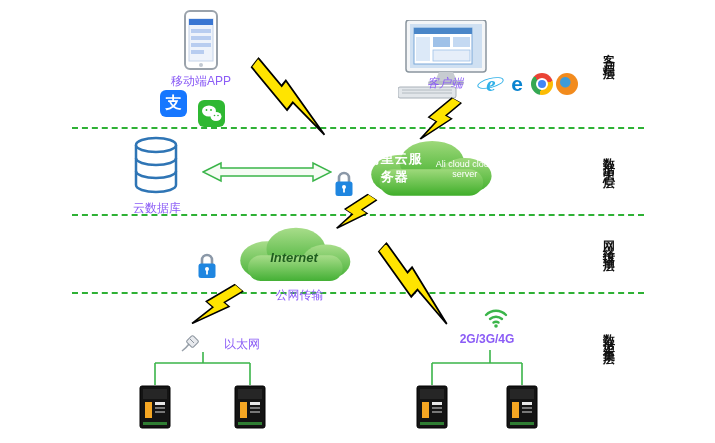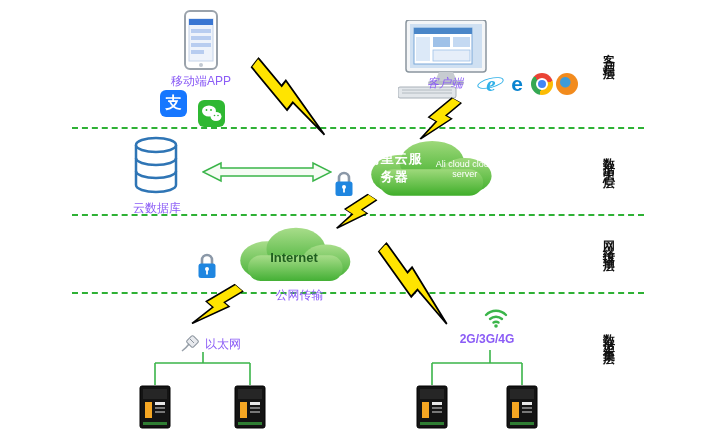--- a/index.html
+++ b/index.html
@@ -140,21 +140,21 @@
         <ellipse cx="150" cy="62" rx="38" ry="27"></ellipse>
         <rect x="28" y="52" width="148" height="40" rx="20"></rect>
       </g>
     </svg>
     <div class="cloud-text">
       <span class="cn">阿里云服务器</span>
       <span class="en">Ali cloud  cloud server</span>
     </div>
   </div>
 
-  <div class="abs" style="left:230px; top:222px; width:128px; height:64px;">
+  <div class="abs" style="left:230px; top:222px; width:128px; height:64px;font-style:italic;">
     <svg viewBox="0 0 200 100" width="128" height="64" preserveAspectRatio="none">
       <defs>
         <linearGradient id="g2" x1="0" y1="0" x2="0" y2="1">
           <stop offset="0" stop-color="#a8dd8a"></stop>
             <stop offset="1" stop-color="#44b035"></stop>
         </linearGradient>
       </defs>
       <g fill="url(#g2)">
         <ellipse cx="58" cy="60" rx="42" ry="30"></ellipse>
         <ellipse cx="103" cy="42" rx="46" ry="33"></ellipse>
@@ -201,21 +201,21 @@
     </svg>
   </div>
 
   <div class="abs" style="left:181px; top:334px; width:18px; height:18px;">
     <svg viewBox="0 0 18 18" width="18" height="18">
       <path d="M1,17 Q6,13 8,10" stroke="#9aa2ab" stroke-width="1.5" fill="none"></path>
       <rect x="7" y="3" width="9" height="9" rx="1.5" fill="#e8eaee" stroke="#8b949e" transform="rotate(45 11.5 7.5)"></rect>
       <path d="M9,5 l4,4" stroke="#8b949e" stroke-width="1"></path>
     </svg>
   </div>
-  <div class="abs label" style="left:197px; top:337px; width:52px;">以太网</div>
+  <div class="abs label" style="left:216px; top:337px; width:52px;">以太网</div>
 
   <div class="abs" style="left:482px; top:302px; width:28px; height:28px;">
     <svg viewBox="0 0 28 28" width="28" height="28">
       <g fill="none" stroke="#3bb54a" stroke-width="2.4" stroke-linecap="round">
         <path d="M4,13 a14,14 0 0 1 20,0"></path>
         <path d="M8,17 a9,9 0 0 1 12,0"></path>
         <path d="M11.5,20.5 a4.5,4.5 0 0 1 5,0"></path>
       </g>
       <circle cx="14" cy="24" r="1.8" fill="#3bb54a"></circle>
     </svg>

